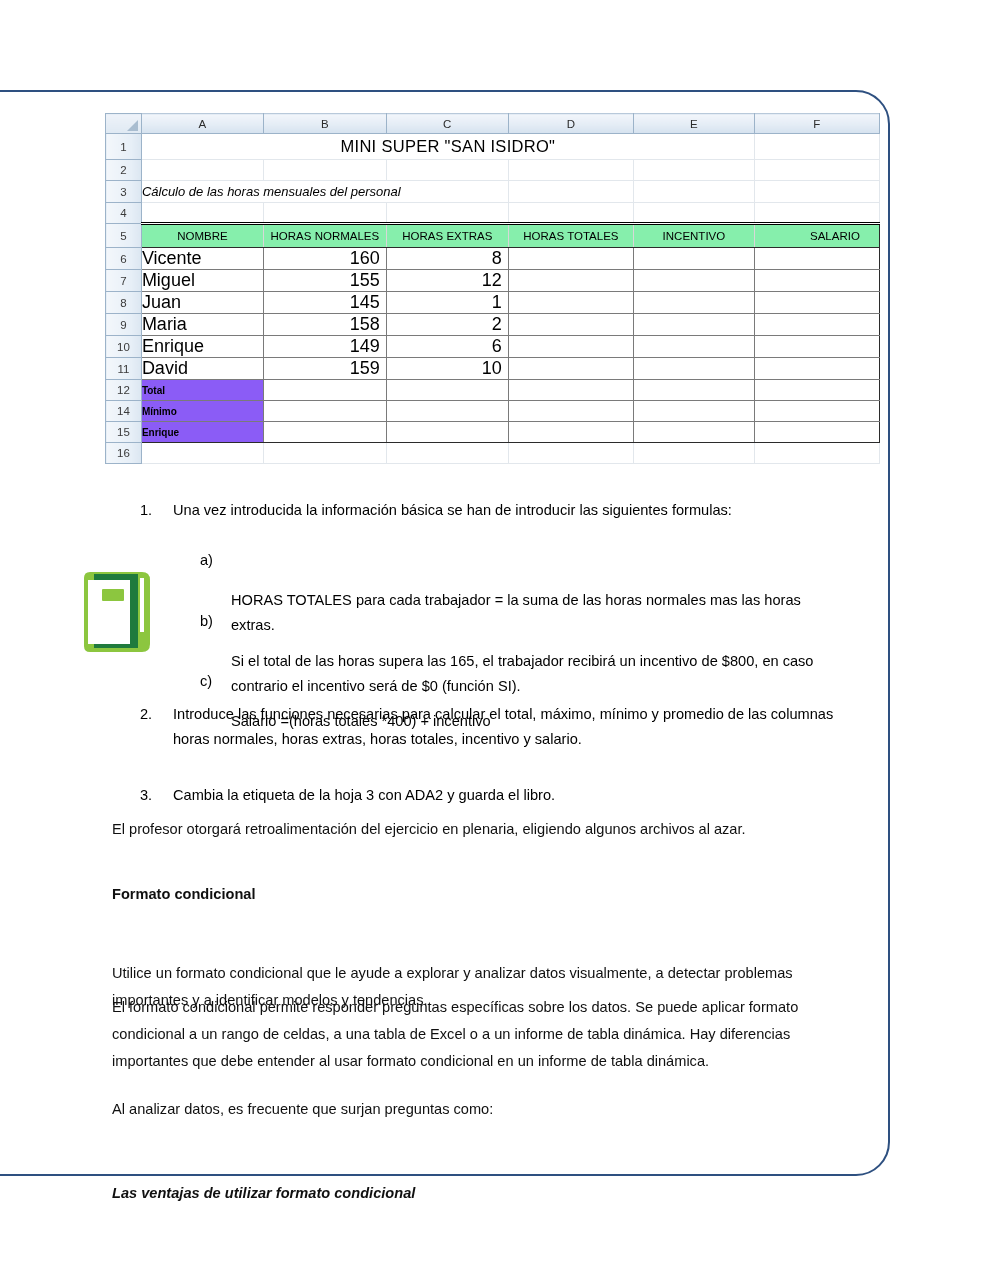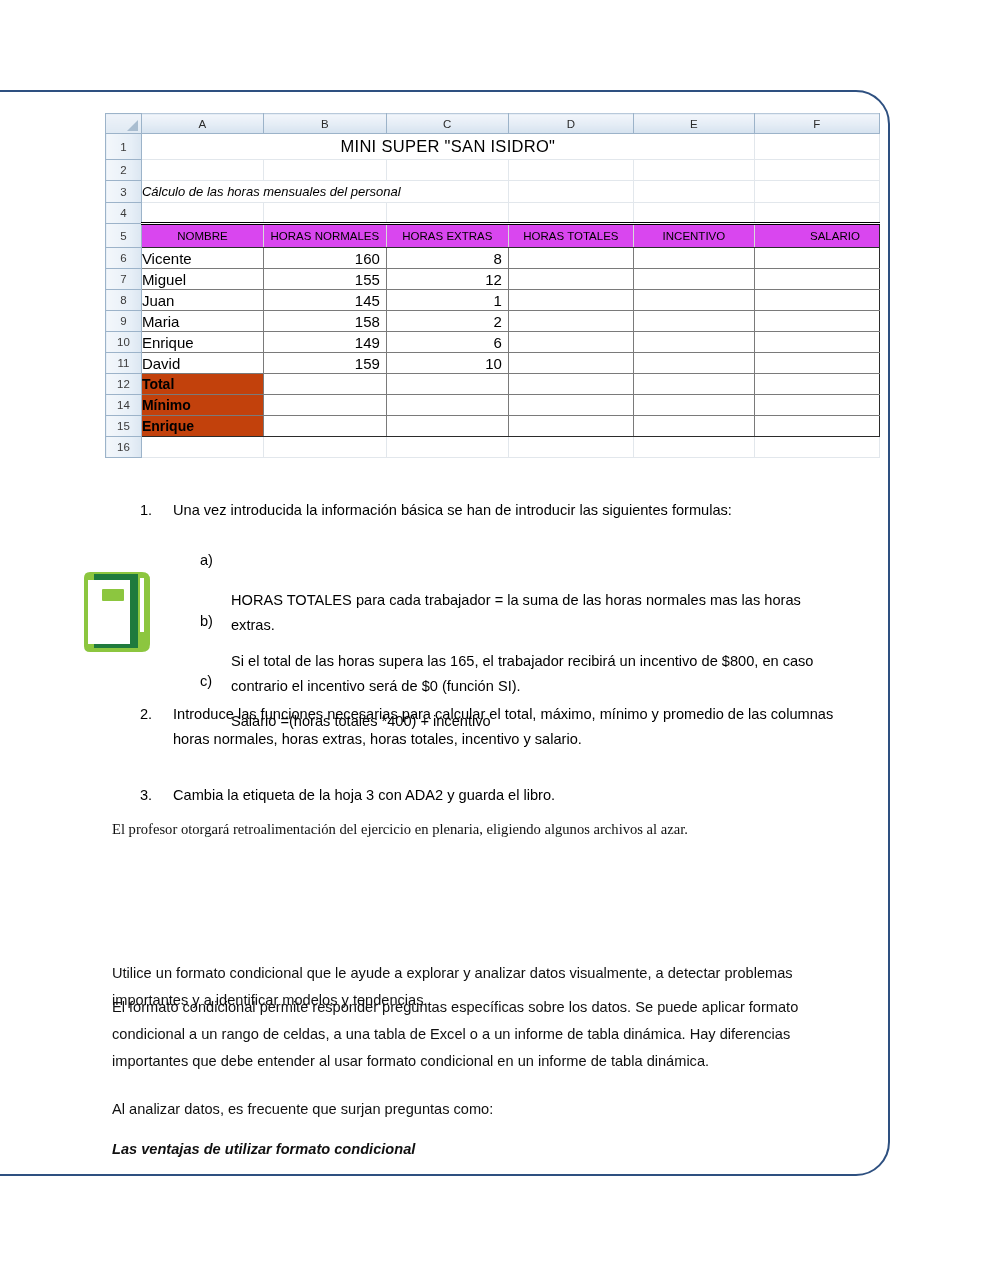--- a/index.html
+++ b/index.html
@@ -114,54 +114,54 @@
   }
   .subtitle-cell {
     font-style: italic;
     font-weight: bold;
     font-size: 13px;
     height: 22px;
   }
 
   
   .hdr5 {
-    background: #d946ef;
+    background: #86efac;
     text-align: center;
     font-weight: bold;
     font-size: 11.5px;
     height: 22px;
     border-top: 3px double #000000;
     border-bottom: 1.6px solid #2b2b2b;
     border-left: 1px solid #d8d8d8;
     border-right: 1px solid #d8d8d8;
   }
   .hdr5.first { border-left: 1.6px solid #2b2b2b; }
   .hdr5.last  { border-right: 1.6px solid #2b2b2b; padding-left: 36px; }
 
   .dcell {
     height: 20px;
     background: #ffffff;
-    font-size: 15px;
+    font-size: 18px;
     padding: 0 4px;
     box-sizing: border-box;
     border-left: 1px solid #7a7a7a;
     border-right: 1px solid #7a7a7a;
     border-top: 1px solid #7a7a7a;
     border-bottom: 1px solid #7a7a7a;
     white-space: nowrap;
     overflow: hidden;
   }
   .dcell.first { border-left: 1.6px solid #2b2b2b; }
   .dcell.last  { border-right: 1.6px solid #2b2b2b; }
   .dcell.num   { text-align: right; padding-right: 6px; }
   .dcell.lastrow { border-bottom: 1.6px solid #2b2b2b; }
   .dcell.shade {
-    background: #c2410c;
-    font-weight: bold;
-    font-size: 14px;
+    background: #8b5cf6;
+    font-weight: bold;
+    font-size: 10px;
   }
   .para {
     position: absolute;
     left: 112px;
     width: 740px;
     font-size: 14.6px;
     line-height: 27px;
     color: #101010;
   }
   .li1 {
@@ -423,24 +423,25 @@
   <div class="li1" style="top:702px;">
     <span class="marker">2.</span>
     <span class="body">Introduce las funciones necesarias para calcular el total, máximo, mínimo y promedio de las columnas horas normales, horas extras, horas totales, incentivo y salario.</span>
   </div>
 
   <div class="li1" style="top:783px;">
     <span class="marker">3.</span>
     <span class="body">Cambia la etiqueta de la hoja 3 con ADA2 y guarda el libro.</span>
   </div>
 
-  <div class="para" style="top:816px;font-family:Liberation Serif, serif;">El profesor otorgará retroalimentación del ejercicio en plenaria, eligiendo algunos archivos al azar.</div>
-
+  <div class="para" style="top:816px;">El profesor otorgará retroalimentación del ejercicio en plenaria, eligiendo algunos archivos al azar.</div>
+
+  <div class="para bold-head" style="top:881px;">Formato condicional</div>
 
   <div class="para" style="top:960px;">Utilice un formato condicional que le ayude a explorar y analizar datos visualmente, a detectar problemas importantes y a identificar modelos y tendencias.</div>
 
   <div class="para" style="top:994px;">El formato condicional permite responder preguntas específicas sobre los datos. Se puede aplicar formato condicional a un rango de celdas, a una tabla de Excel o a un informe de tabla dinámica. Hay diferencias importantes que debe entender al usar formato condicional en un informe de tabla dinámica.</div>
 
-  <div class="para bolditalic-head" style="top:1136px;">Las ventajas de utilizar formato condicional</div>
+  <div class="para bolditalic-head" style="top:1180px;">Las ventajas de utilizar formato condicional</div>
 
   <div class="para" style="top:1096px;">Al analizar datos, es frecuente que surjan preguntas como:</div>
 
 </div>
 
 </body></html>

